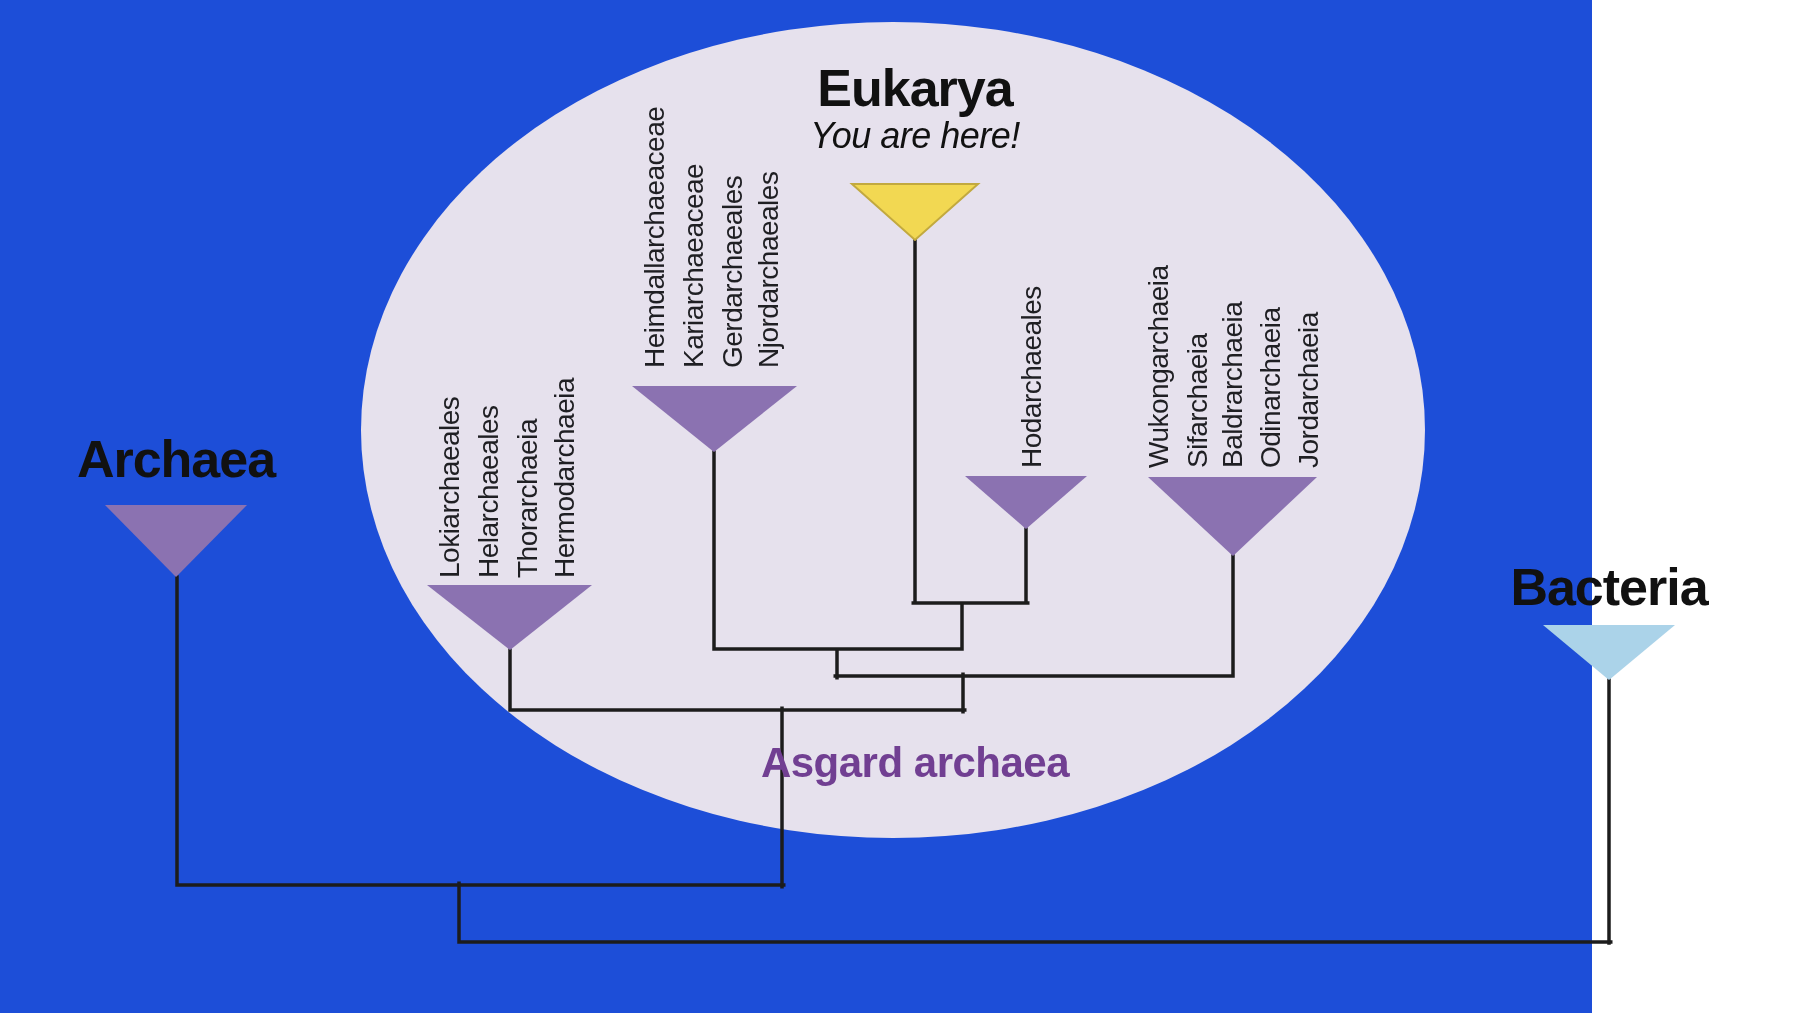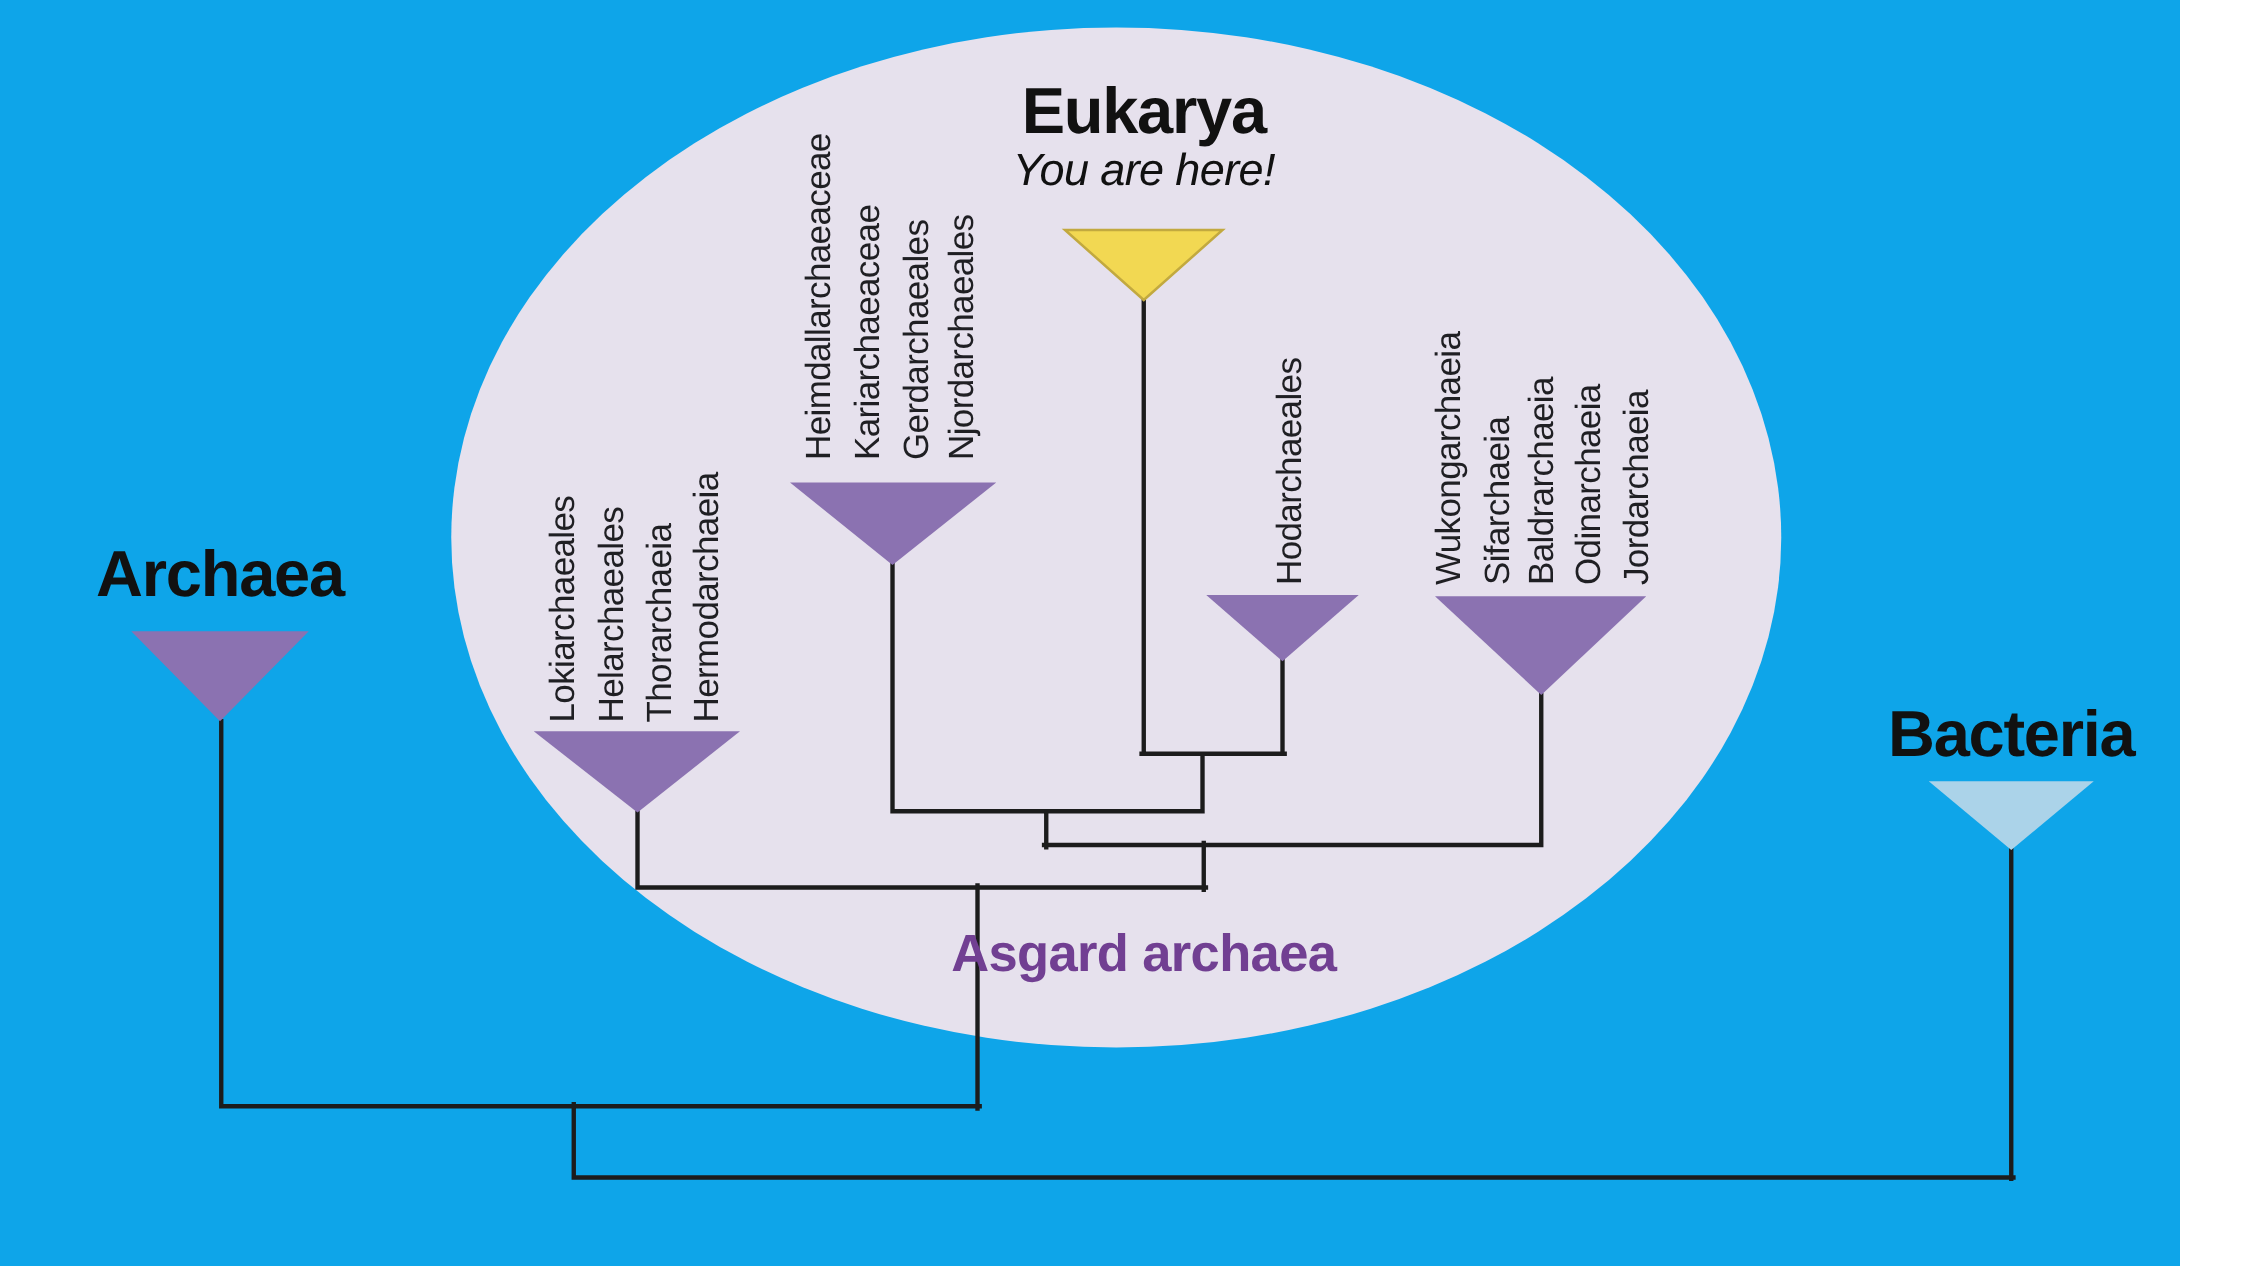--- a/index.html
+++ b/index.html
@@ -5,23 +5,23 @@
   html, body {
     margin: 0;
     padding: 0;
     background: #ffffff;
     width: 1800px;
     height: 1013px;
     overflow: hidden;
   }
   #stage {
     position: relative;
-    width: 1744px;
+    width: 1592px;
     height: 1013px;
-    background: #0ea5e9;
+    background: #1d4ed8;
   }
   svg {
     display: block;
     font-family: "Liberation Sans", "DejaVu Sans", sans-serif;
   }
   .domain-title {
     font-size: 52px;
     font-weight: bold;
     letter-spacing: -1px;
   }

